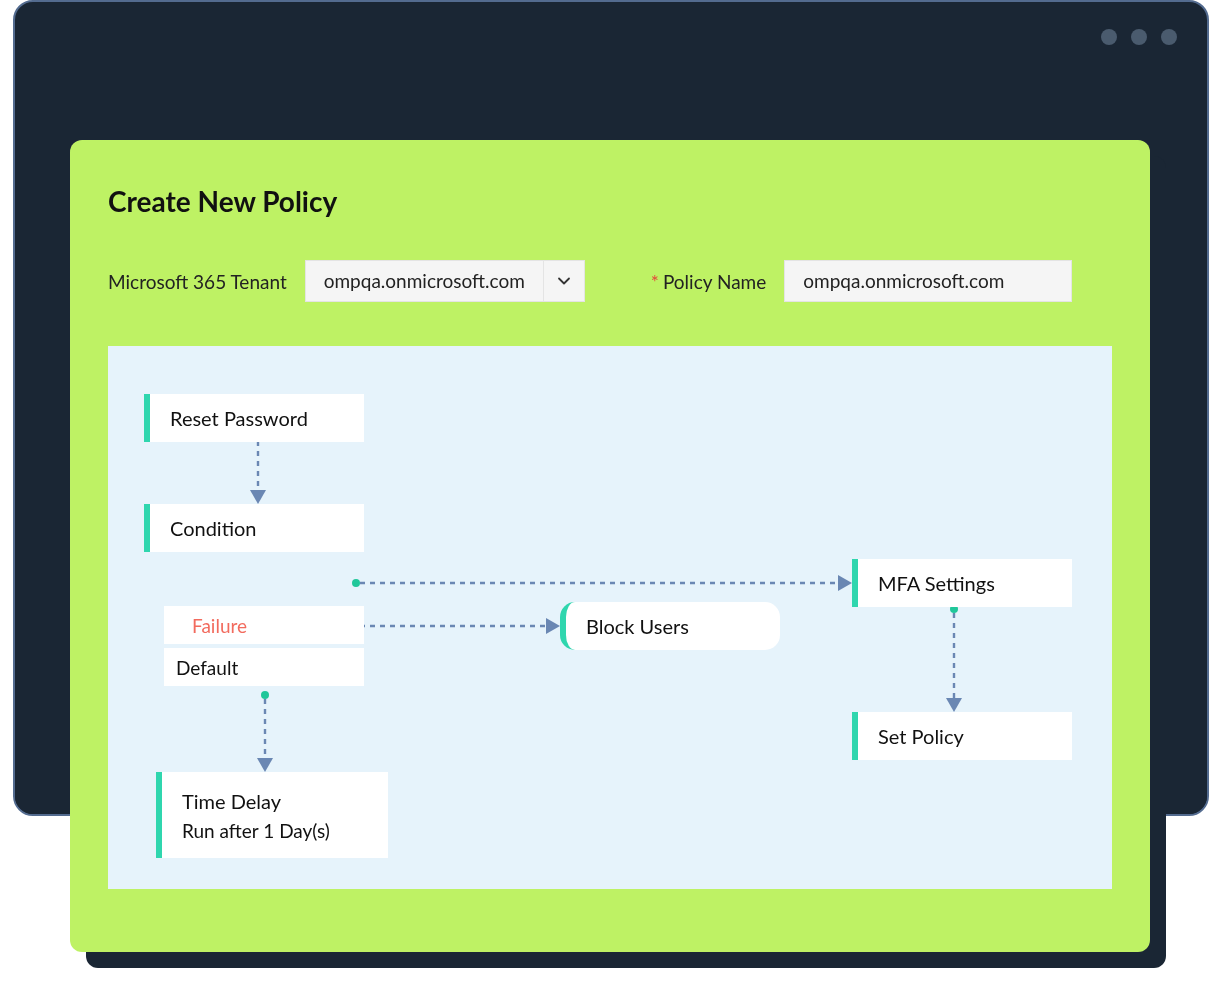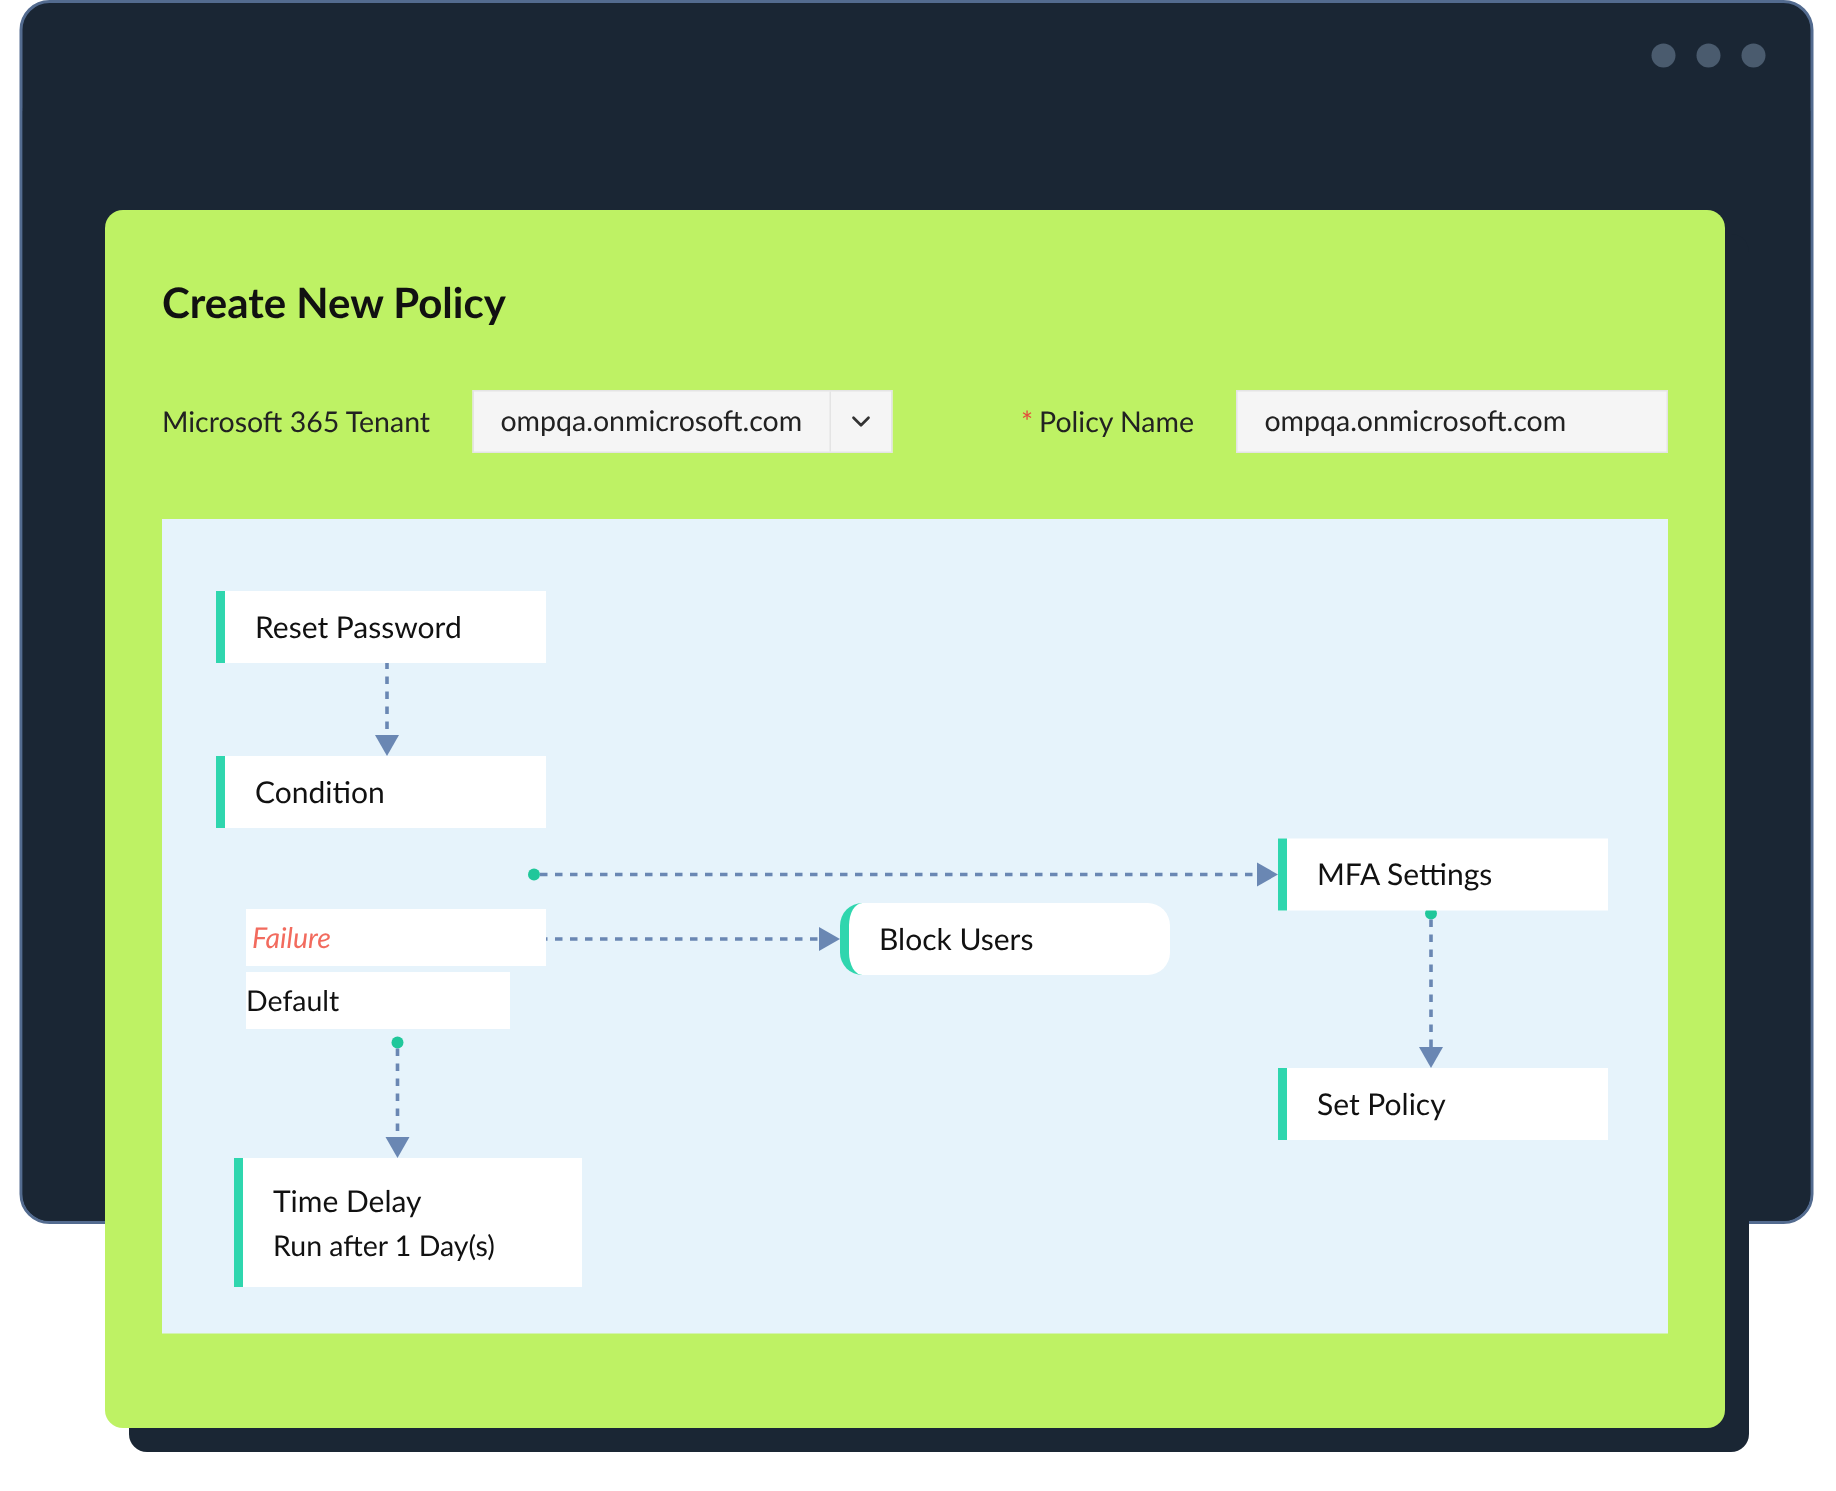--- a/index.html
+++ b/index.html
@@ -79,21 +79,20 @@
     color: #111;
   }
 
   .form-row {
     display: flex;
     align-items: center;
     gap: 18px;
     margin-bottom: 44px;
     font-size: 19px;
     color: #222;
-    justify-content: space-between;
   }
   .form-label {
     white-space: nowrap;
     font-weight: 400;
   }
   .form-label .req {
     color: #E44A3B;
     margin-right: 4px;
   }
   .select-wrap {
@@ -243,24 +242,24 @@
       </svg>
 
       <div class="fnode" style="left:36px; top:48px; width:220px; height:48px;">
         <span class="pad">Reset Password</span>
       </div>
 
       <div class="fnode" style="left:36px; top:158px; width:220px; height:48px;text-align:right;">
         <span class="pad">Condition</span>
       </div>
 
-      <div class="fnode sub noaccent failure-t" style="left:56px; top:260px; width:200px; height:38px; padding-left:4px;font-style:italic;">
+      <div class="fnode sub noaccent failure-t" style="left:56px; top:260px; width:200px; height:38px; padding-left:28px;">
         <span>Failure</span>
       </div>
-      <div class="fnode sub noaccent" style="left:56px; top:302px; width:176px; height:38px; padding-left:0;">
+      <div class="fnode sub noaccent" style="left:56px; top:302px; width:200px; height:38px; padding-left:12px;">
         <span>Default</span>
       </div>
 
       <div class="fnode" style="left:48px; top:426px; width:232px; height:86px; flex-direction:column; align-items:flex-start; justify-content:center;">
         <span class="pad" style="margin-bottom:6px;">Time Delay</span>
         <span class="pad" style="font-size:19px;">Run after 1 Day(s)</span>
       </div>
 
       <div class="fnode" style="left:452px; top:256px; width:220px; height:48px;border-radius:15px;">
         <span class="pad">Block Users</span>

